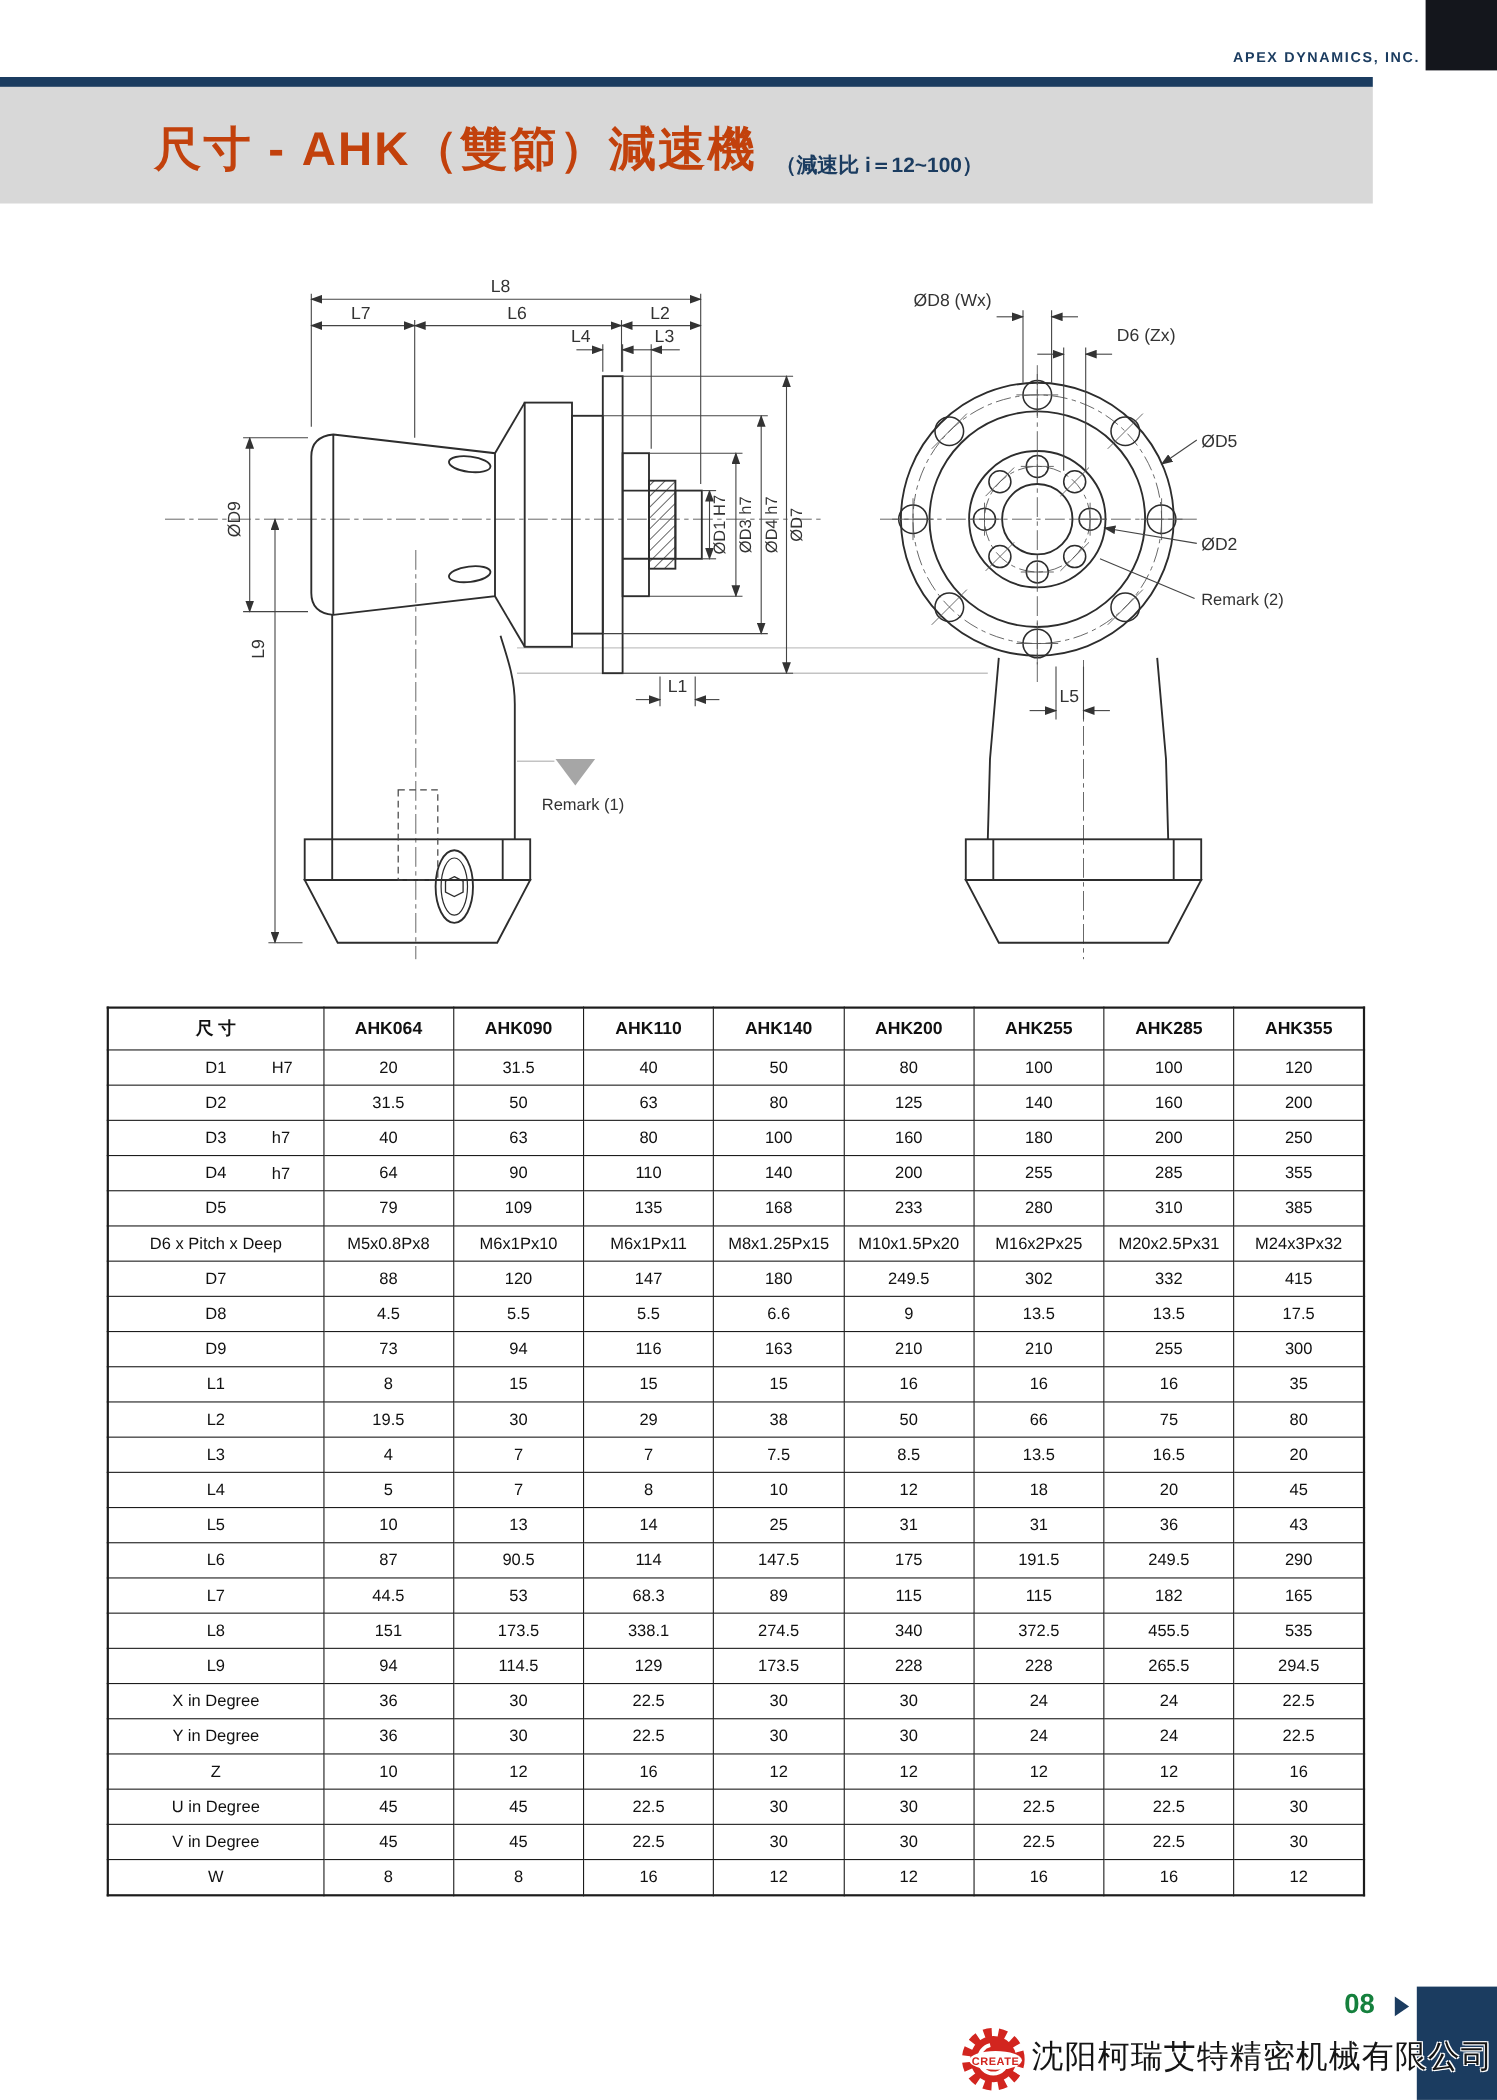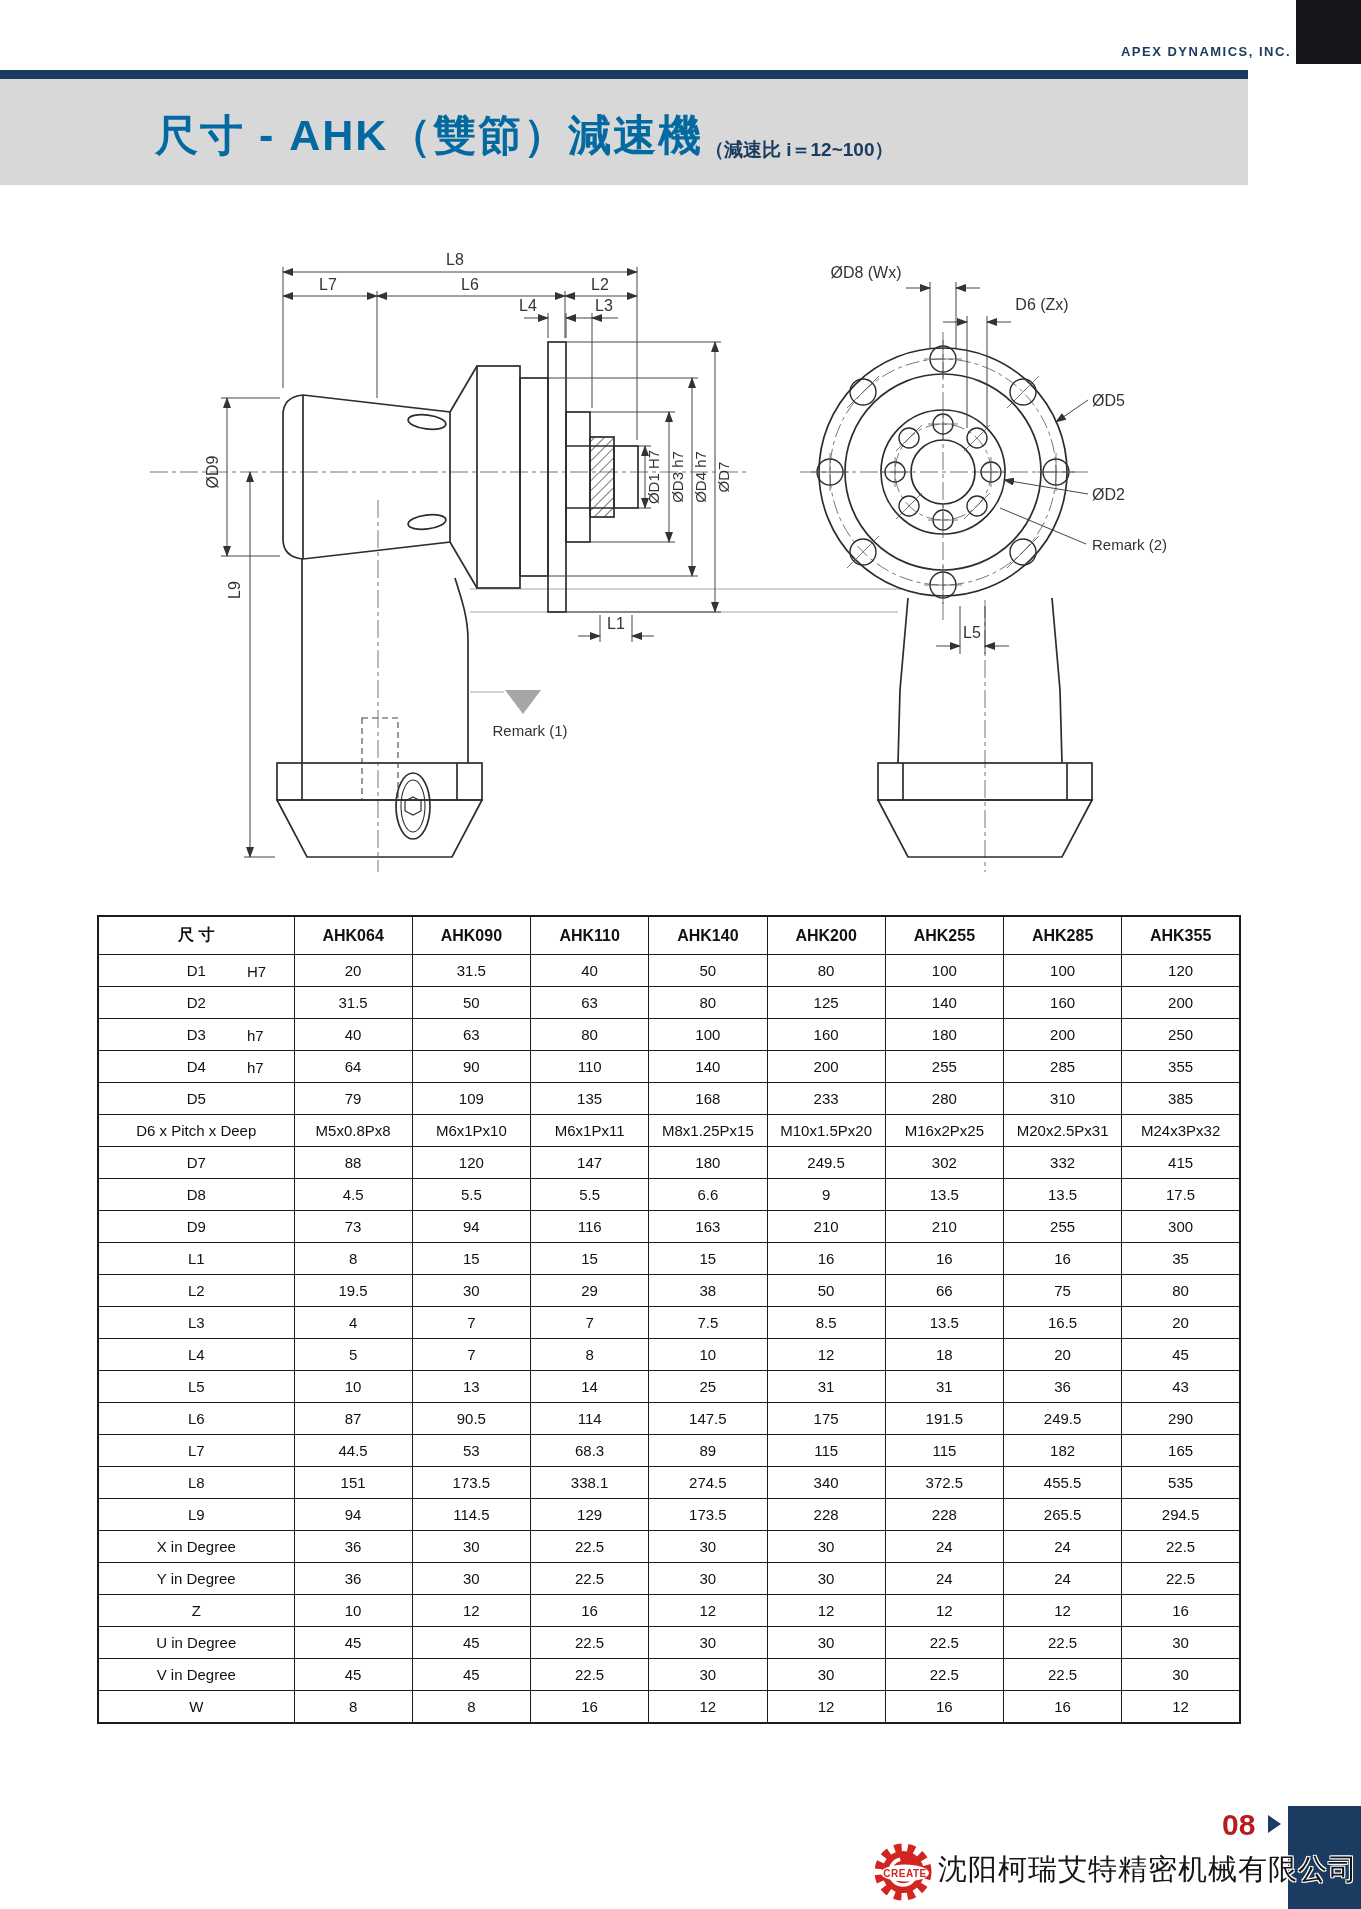--- a/index.html
+++ b/index.html
@@ -6,42 +6,42 @@
   .page{position:relative;width:1361px;height:1909px;background:#fff;
         font-family:"Liberation Sans",sans-serif;overflow:hidden;color:#111;}
 
   
   .apex-co{position:absolute;top:44px;left:0;width:1245px;text-align:right;
            font-size:13px;font-weight:bold;letter-spacing:1.5px;color:#1b3c60;padding-left:46px;}
   .navy-rule{position:absolute;top:70px;left:0;width:1248px;height:9px;background:#1b3c60;}
   .corner-tab{position:absolute;top:0;left:1296px;width:65px;height:64px;background:#14161c;}
   .banner{position:absolute;top:79px;left:0;width:1248px;height:106px;background:#d8d8d8;}
   .title{position:absolute;left:140px;top:28px;font-size:43px;font-weight:bold;
-         letter-spacing:2px;color:#0369a1;margin-left:15px;}
+         letter-spacing:2px;color:#c2410c;}
   .subtitle{position:absolute;left:705px;top:58px;font-size:19px;font-weight:bold;color:#1b3c60;}
 
   
   svg.drawings{position:absolute;top:170px;left:0;}
   svg text{font-family:"Liberation Sans",sans-serif;fill:#333;font-size:16px;}
   svg text.small{font-size:15px;}
 
   
   table.dims{position:absolute;left:97px;top:915px;width:1142px;border-collapse:collapse;
              table-layout:fixed;border:2.5px solid #1c1c1c;}
   table.dims th,table.dims td{border:1.5px solid #1c1c1c;text-align:center;
              font-size:15px;padding:0;height:31px;color:#111;}
   table.dims thead th{height:37px;font-weight:bold;font-size:16px;}
   td.lbl{text-align:left;padding-left:20px;position:relative;}
   td.lbl .ltol{position:absolute;left:148px;top:50%;transform:translateY(-50%);}
 
   
   .notes{position:absolute;left:97px;top:1706px;font-size:16px;color:#1a1a1a;line-height:32px;}
 
   
-  .page-num{position:absolute;left:1222px;top:1808px;font-size:30px;font-weight:bold;color:#b91c1c;}
+  .page-num{position:absolute;left:1222px;top:1808px;font-size:25px;font-weight:bold;color:#15803d;}
   .page-arrow{position:absolute;left:1268px;top:1815px;width:0;height:0;
               border-top:9px solid transparent;border-bottom:9px solid transparent;
               border-left:13px solid #1b3c60;}
   .navy-box{position:absolute;left:1288px;top:1806px;width:73px;height:103px;background:#1b3c60;}
   .logo{position:absolute;left:874px;top:1842px;}
   .company{position:absolute;left:938px;top:1850px;font-size:29px;font-weight:normal;color:#151515;
            letter-spacing:1px;z-index:5;
            text-shadow:-1px -1px 0 #fff,1px -1px 0 #fff,-1px 1px 0 #fff,1px 1px 0 #fff;}
 </style>
 </head>

